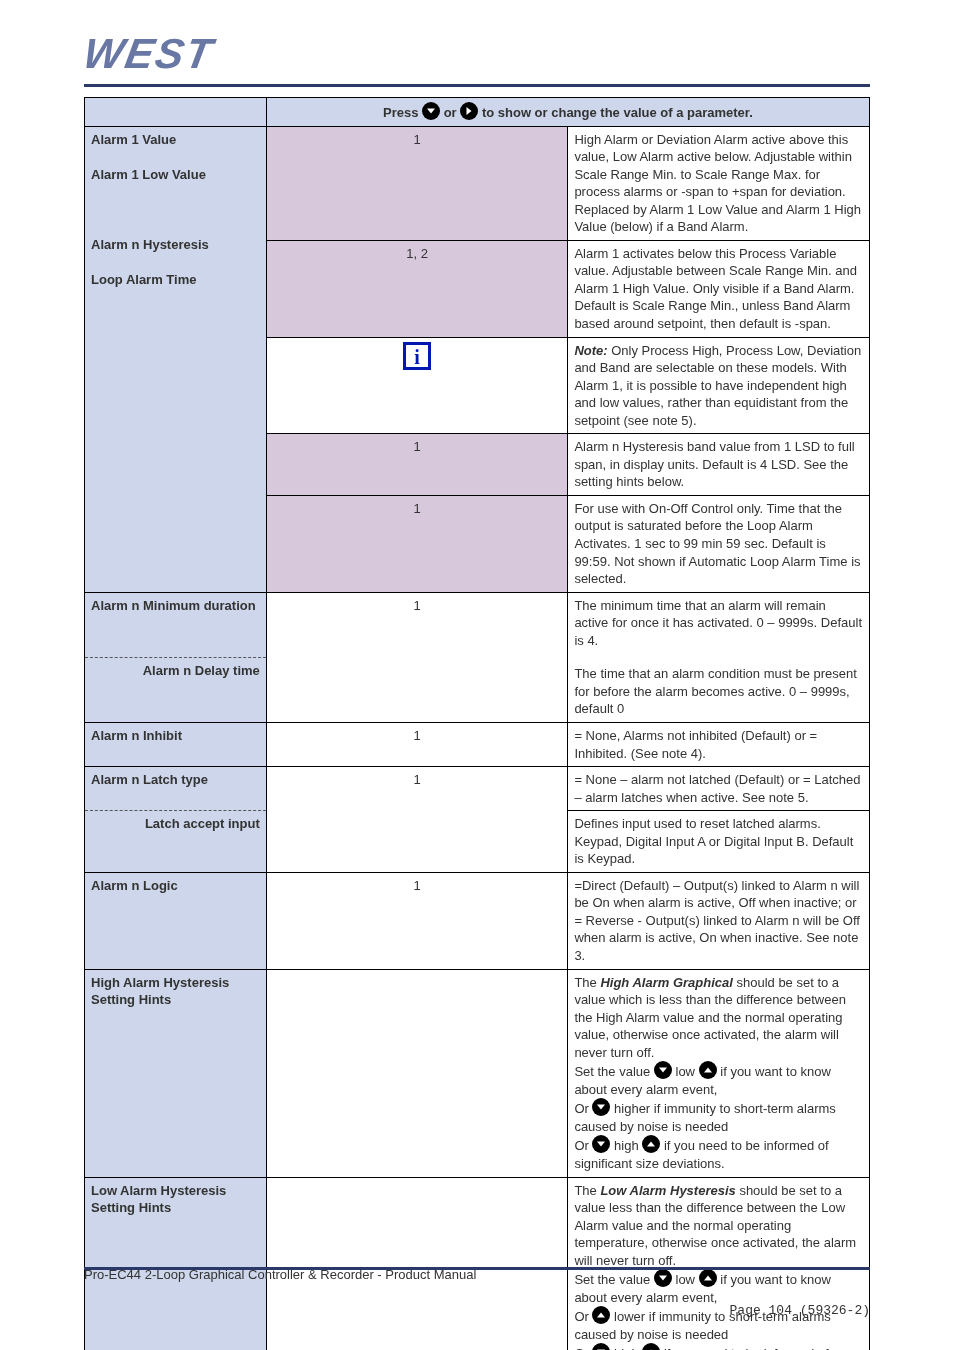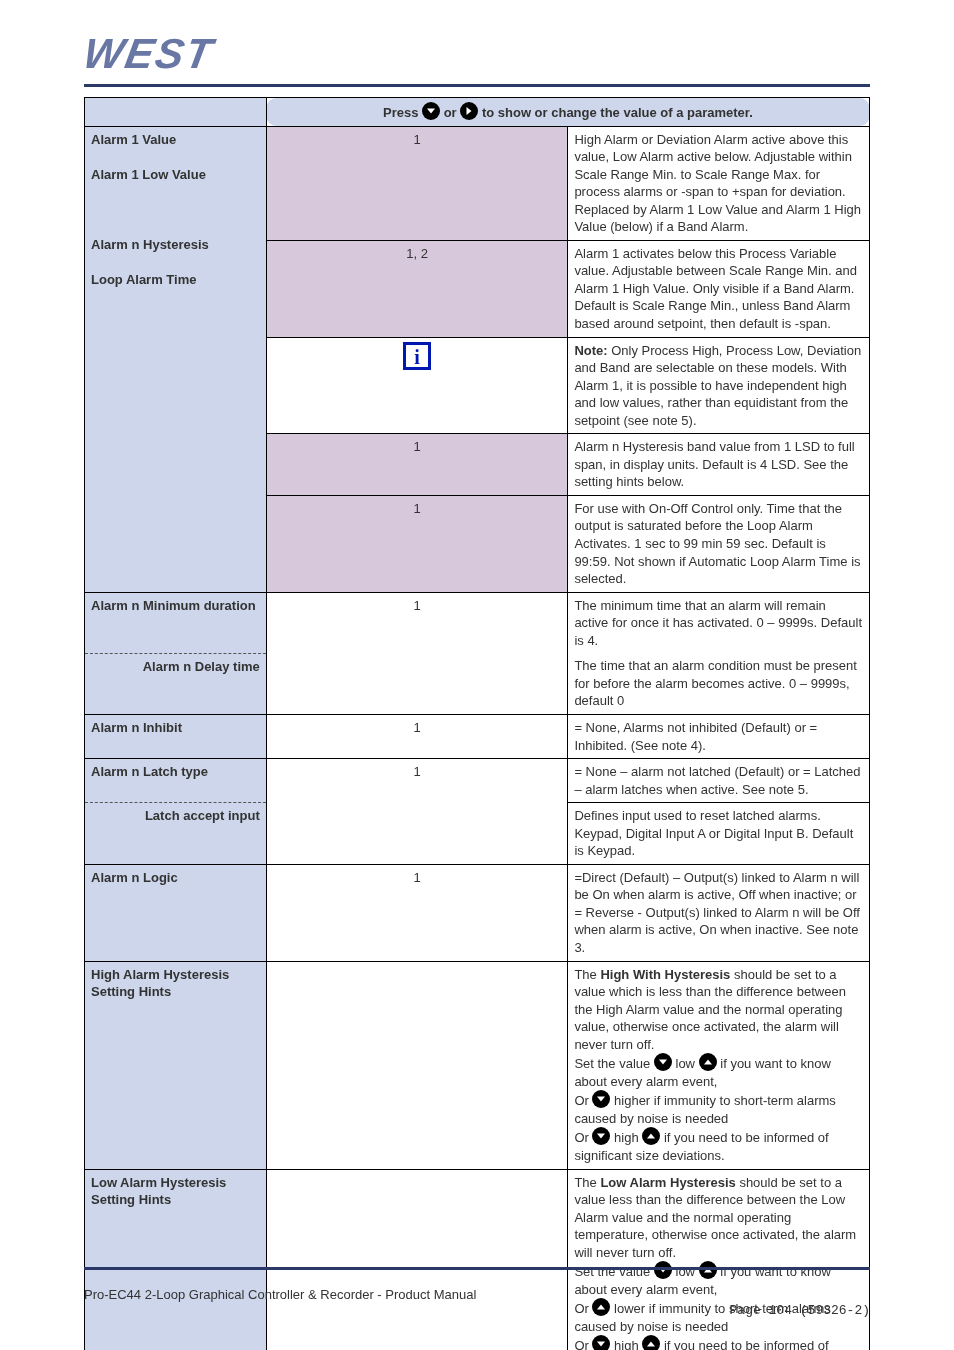--- a/index.html
+++ b/index.html
@@ -82,32 +82,32 @@
   .bottom-rule {
     position: absolute;
     left: 84px; right: 84px;
     bottom: 80px;
     height: 3px;
     background: #2a3968;
   }
   .footer-left {
     position: absolute;
     left: 84px;
-    bottom: 48px;
+    bottom: 68px;
     font-size: 13px;
   }
   .footer-right {
     position: absolute;
     right: 84px;
     bottom: 32px;
     font-size: 13px;
     font-family: Liberation Mono, monospace;
   }
-  .bold { font-weight: bold; }
-  .center-text { text-align: center; border-radius: 11px; }
+  .bold { font-weight: bold; font-style: italic; }
+  .center-text { text-align: center; }
   .vcenter { vertical-align: middle !important; }
 </style>
 </head>
 <body>
 
 <div class="page">
   <div class="logo-area">
     <span class="logo">WEST</span>
   </div>
   <div class="top-rule"></div>
@@ -162,21 +162,21 @@
     <tr>
       <td class="n nb">1</td>
       <td class="d">For use with On-Off Control only. Time that the output is saturated before the Loop Alarm Activates. 1 sec to 99 min 59 sec. Default is 99:59. Not shown if Automatic Loop Alarm Time is selected.</td>
     </tr>
 
     <tr>
       <td class="p dsh-b">Alarm n Minimum duration</td>
       <td class="n nb-b" rowspan="2">1</td>
       <td class="d nb-b" rowspan="2">
         <div>The minimum time that an alarm will remain active for once it has activated. 0 – 9999s. Default is 4.</div>
-        <div style="margin-top:8px">The time that an alarm condition must be present for before the alarm becomes active. 0 – 9999s, default 0</div>
+        <div style="margin-top:16px">The time that an alarm condition must be present for before the alarm becomes active. 0 – 9999s, default 0</div>
       </td>
     </tr>
     <tr>
       <td class="p dsh-t">Alarm n Delay time</td>
     </tr>
 
     <tr>
       <td class="p">Alarm n Inhibit</td>
       <td class="n">1</td>
       <td class="d">= None, Alarms not inhibited (Default) or = Inhibited. (See note 4).</td>
@@ -195,21 +195,21 @@
     <tr>
       <td class="p">Alarm n Logic</td>
       <td class="n">1</td>
       <td class="d">=Direct (Default) – Output(s) linked to Alarm n will be On when alarm is active, Off when inactive; or = Reverse - Output(s) linked to Alarm n will be Off when alarm is active, On when inactive. See note 3.</td>
     </tr>
 
     <tr>
       <td class="p">High Alarm Hysteresis Setting Hints</td>
       <td class="n"></td>
       <td class="d">
-        <div><span>The</span> <span class="bold">High With Hysteresis</span><span> should be set to a value which is less than the difference between the High Alarm value and the normal operating value, otherwise once activated, the alarm will never turn off.</span></div>
+        <div><span>The</span> <span class="bold">High Alarm Graphical</span><span> should be set to a value which is less than the difference between the High Alarm value and the normal operating value, otherwise once activated, the alarm will never turn off.</span></div>
         <div><span>Set the value </span><span class="circle-icon chevron-down"></span> <span>low</span> <span class="circle-icon chevron-up"></span> <span> if you want to know about every alarm event,</span></div>
         <div><span>Or </span><span class="circle-icon chevron-down"></span> <span>higher</span> <span> if immunity to short-term alarms caused by noise is needed</span></div>
         <div><span>Or </span><span class="circle-icon chevron-down"></span> <span>high</span> <span class="circle-icon chevron-up"></span> <span> if you need to be informed of significant size deviations.</span></div>
       </td>
     </tr>
 
     <tr>
       <td class="p">Low Alarm Hysteresis Setting Hints</td>
       <td class="n"></td>
       <td class="d">

